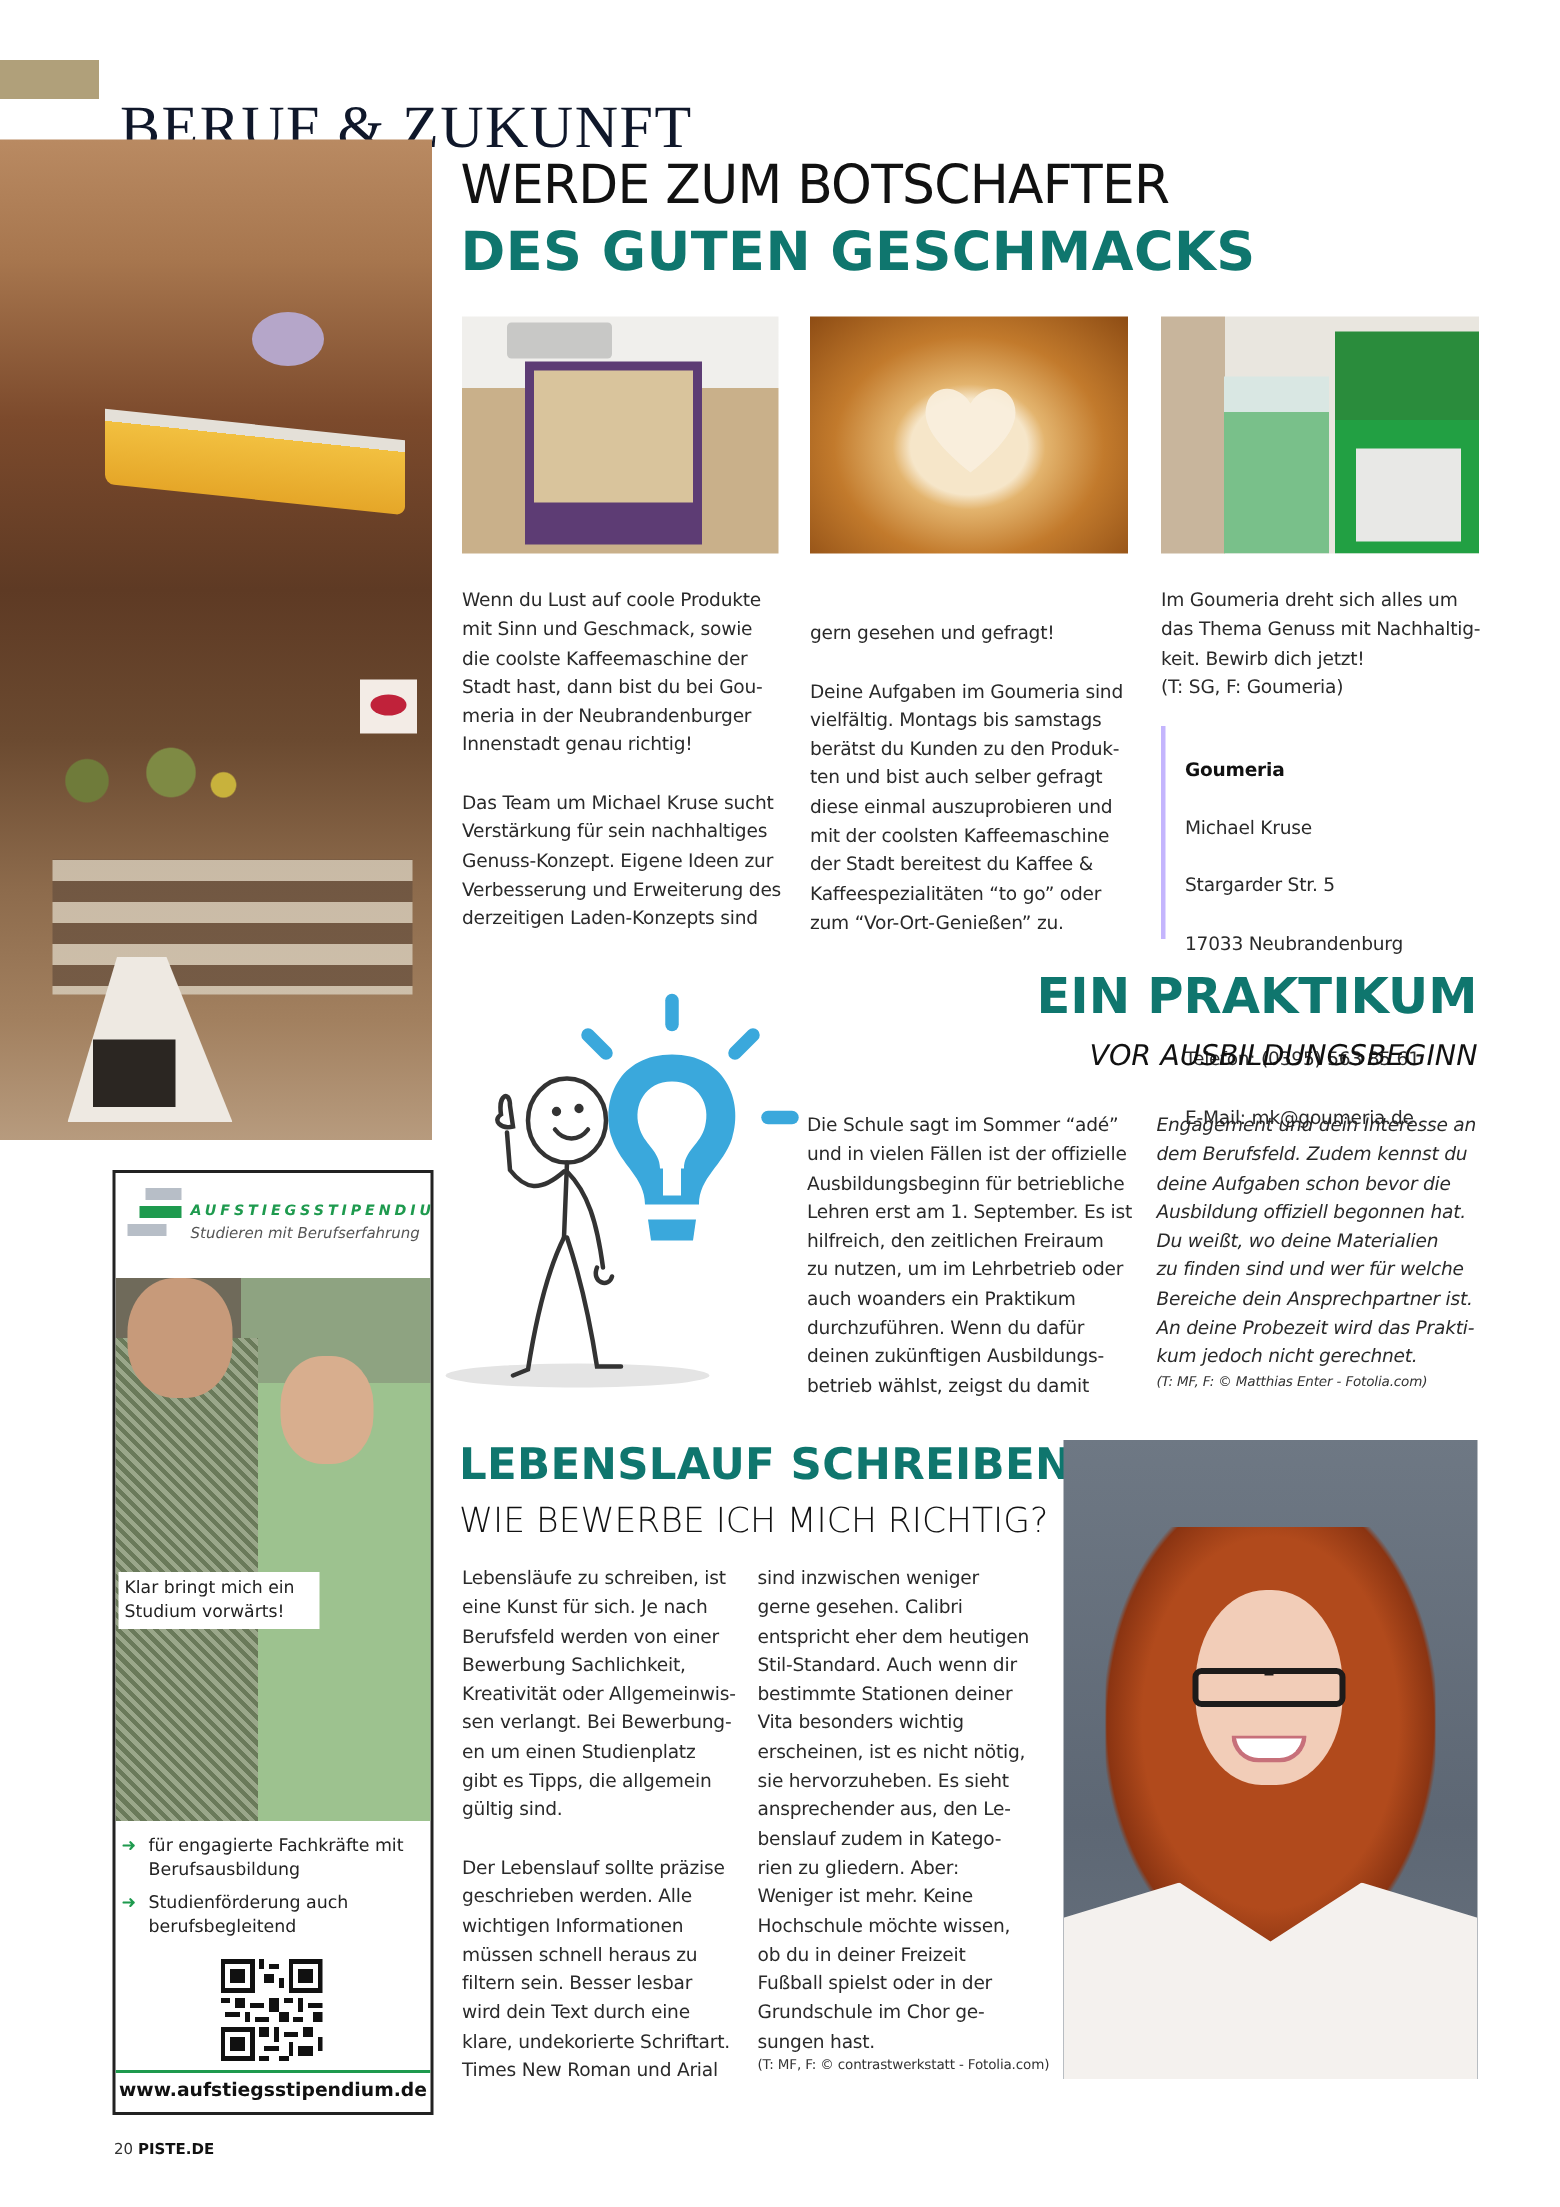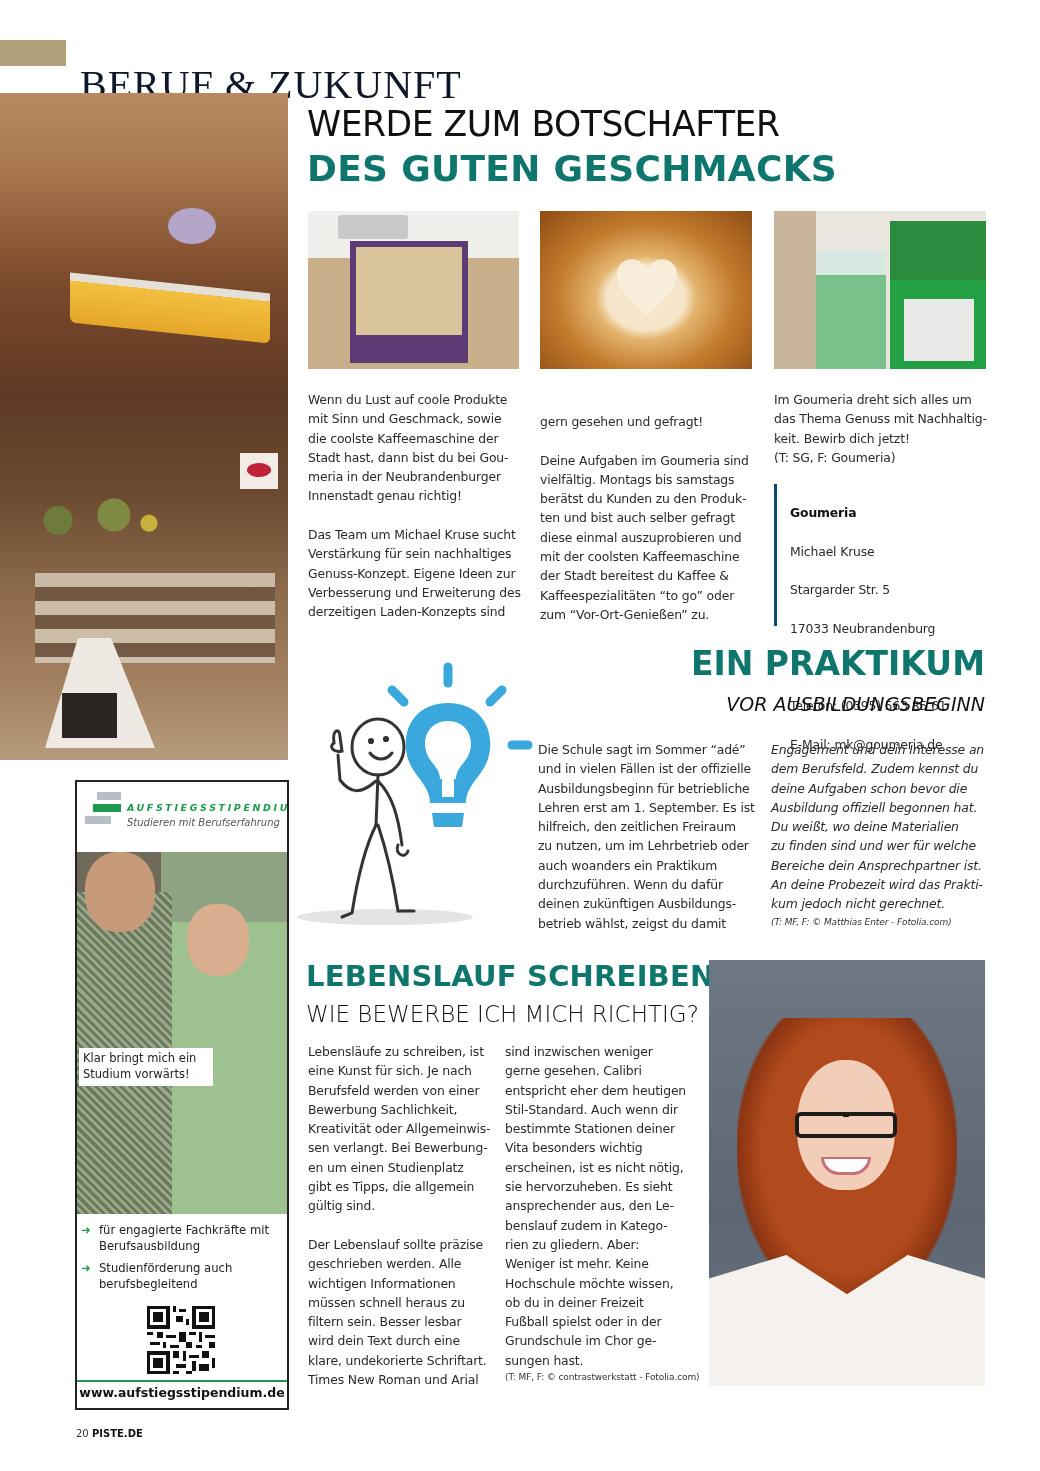--- a/index.html
+++ b/index.html
@@ -49,21 +49,21 @@
   .headline3a { left: 306px; top: 958px; font-size: 29px; line-height: 36px; font-weight: bold; letter-spacing: 0.2px; }
   .headline3b { left: 306px; top: 998px; font-size: 23px; line-height: 32px; }
 
   
   .body-text { font-family: "DejaVu Sans", sans-serif; font-size: 12.4px; line-height: 19.3px; color: #2a2a2a; white-space: pre-line; letter-spacing: -0.15px; }
   .credit { font-size: 9px; line-height: 14px; color: #333; letter-spacing: -0.1px; }
 
   .col-a1 { left: 308px; top: 390px; width: 222px; }
   .col-a2 { left: 540px; top: 412px; width: 222px; }
   .col-a3 { left: 774px; top: 390px; width: 220px; }
-  .contact { left: 774px; top: 484px; width: 220px; border-left: 3px solid #0c4a6e; padding-left: 13px; height: 142px; }
+  .contact { left: 774px; top: 484px; width: 220px; border-left: 3px solid #c4b5fd; padding-left: 13px; height: 142px; }
   .contact .name { font-weight: bold; color: #111; }
 
   .col-b1 { left: 538px; top: 740px; width: 228px; }
   .col-b2 { left: 771px; top: 740px; width: 225px; font-style: italic; }
   .col-b2 .credit { margin-top: 1px; }
 
   .col-c1 { left: 308px; top: 1042px; width: 190px; }
   .col-c2 { left: 505px; top: 1042px; width: 200px; }
 
   

